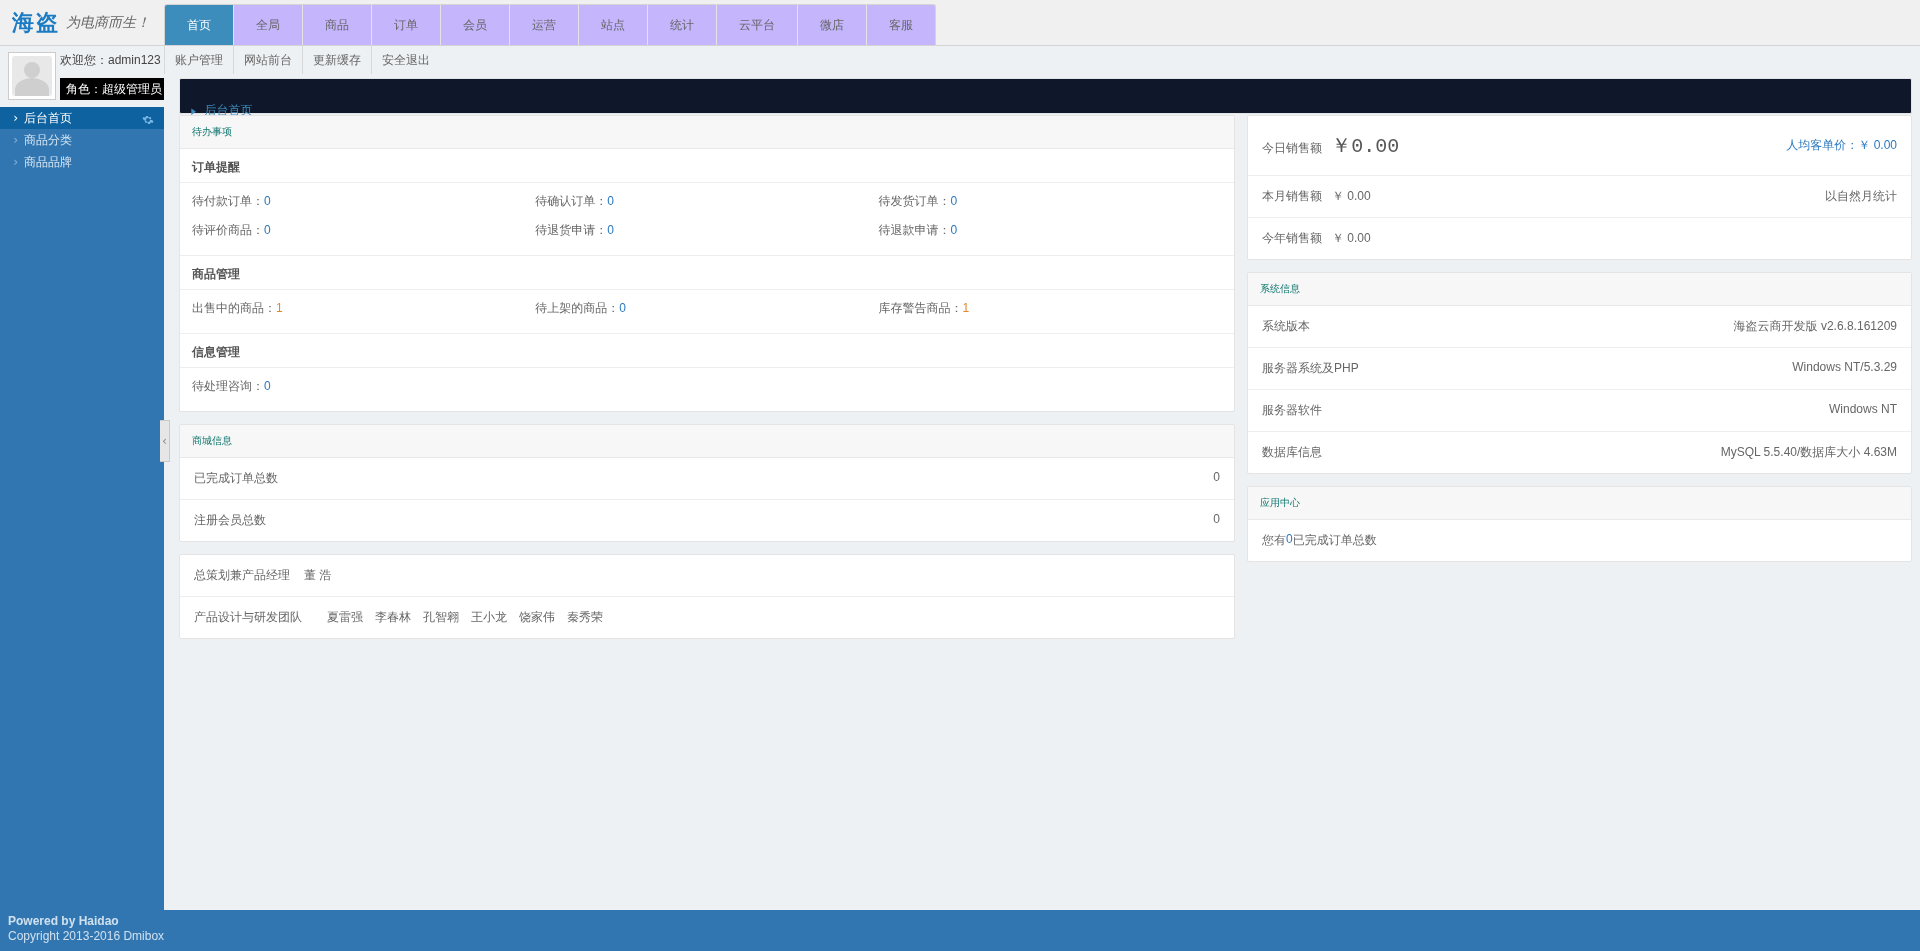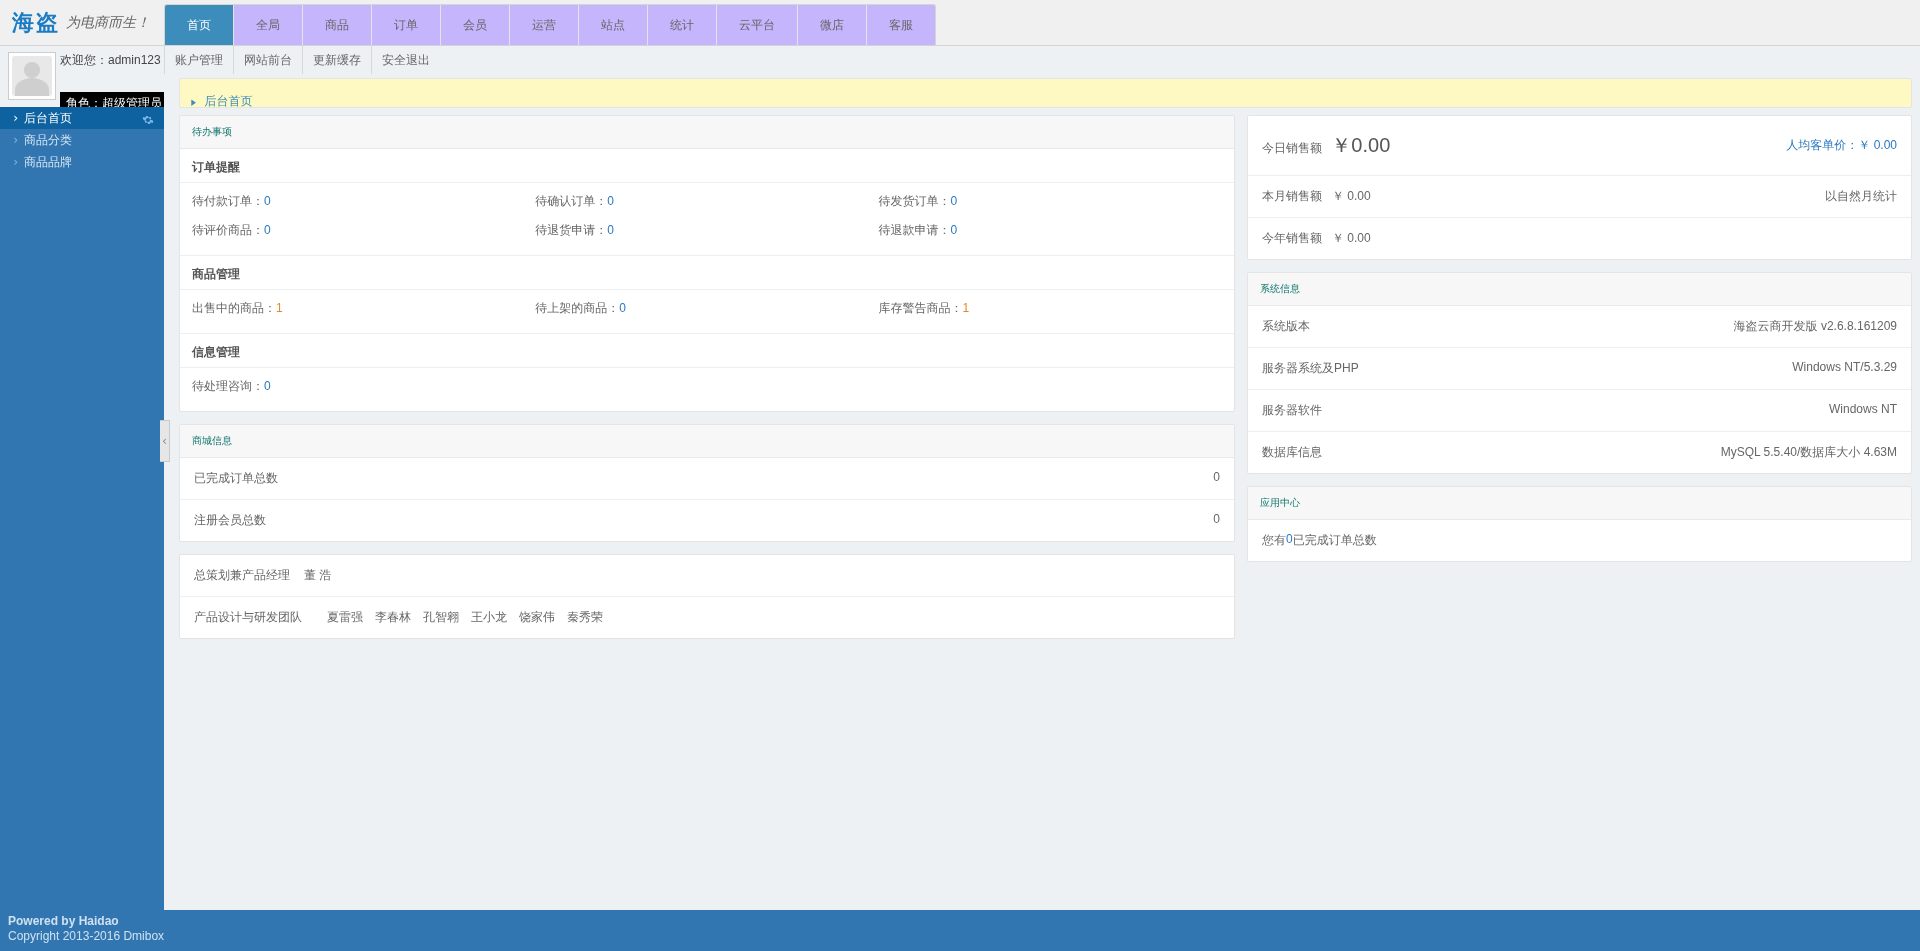--- a/index.html
+++ b/index.html
@@ -17,24 +17,24 @@
 
 
 .subbar { display: flex; height: 28px; align-items: center; background: #eef1f4; }
 .avatar-box { width: 48px; height: 48px; background: #fff; border: 1px solid #ccc; position: absolute; left: 8px; top: 52px; display:flex; align-items:center; justify-content:center; }
 .avatar-ph { width: 40px; height: 40px; background: #e8e8e8; border-radius: 3px; position: relative; overflow:hidden; }
 .avatar-ph::before { content:""; position:absolute; width:16px; height:16px; background:#cfcfcf; border-radius:50%; top:6px; left:12px; }
 .avatar-ph::after { content:""; position:absolute; width:34px; height:24px; background:#cfcfcf; border-radius:50% 50% 0 0; top:22px; left:3px; }
 .welcome-cell { margin-left: 60px; width: 104px; color: #444; font-size: 12px; line-height: 28px; }
 .action-links { display:flex; }
 .action-links a { padding: 0 10px; line-height: 28px; color:#666; cursor:pointer; border-left:1px solid #d8d8d8; }
-.role-bar { position:absolute; left:60px; top:78px; width:104px; background:#000; color:#fff; height:22px; line-height:22px; padding-left:6px; font-size:12px;margin-top:14px; }
-
-
-.breadcrumb-wrap { position:absolute; left:179px; right:8px; top:78px; height:30px; background:#fef9c3; border:1px solid #e4e4e4; border-radius:2px; padding:8px 10px; line-height:28px; }
+.role-bar { position:absolute; left:60px; top:78px; width:104px; background:#000; color:#fff; height:22px; line-height:22px; padding-left:6px; font-size:12px; }
+
+
+.breadcrumb-wrap { position:absolute; left:179px; right:8px; top:78px; height:30px; background:#0f172a; border:1px solid #e4e4e4; border-radius:2px; padding:17px 10px; line-height:28px; }
 .breadcrumb-wrap .arrow { color:#3c8dbc; margin-right:4px; font-family:monospace; display:inline-block; transform:scaleY(1.4); }
 .breadcrumb-wrap .bc-text { color:#3c8dbc; }
 
 
 .sidebar { position:absolute; top:107px; left:0; width:164px; bottom:0; background:#3276b1; }
 .side-item { height:22px; line-height:22px; color:#d6e6f3; padding-left:24px; font-size:12px; cursor:pointer; position:relative; }
 .side-item .sa { position:absolute; left:12px; top:0; color:#8ab5d8; font-family:monospace; }
 .side-item.active { background:#0e62a0; color:#fff; }
 .side-item.active .sa { color:#fff; }
 .side-item .gear { position:absolute; right:10px; top:4px; width:12px; height:12px; }
@@ -57,21 +57,21 @@
 .metric .num { color:#2a78c0; }
 .metric.orange .num { color:#e08a2d; }
 
 
 .row-item { display:flex; justify-content:space-between; padding:12px 14px; border-bottom:1px solid #eee; color:#666; }
 .row-item:last-child { border-bottom:none; }
 
 
 .sales-top { display:flex; justify-content:space-between; align-items:center; padding:16px 14px; border-bottom:1px solid #eee; }
 .sales-big-label { color:#666; margin-right:6px; }
-.sales-big-val { font-size:20px; color:#555; }
+.sales-big-val { font-size:20px; color:#555;font-family:Liberation Mono, monospace; }
 .avg-price { color:#2a78c0; font-size:12px; }
 .sales-row { display:flex; justify-content:space-between; padding:12px 14px; border-bottom:1px solid #eee; color:#666; }
 .sales-row:last-child { border-bottom:none; }
 .sysinfo-row { display:flex; justify-content:space-between; padding:12px 14px; border-bottom:1px solid #eee; color:#666; }
 .sysinfo-row:last-child { border-bottom:none; }
 
 
 .dev-row { display:flex; padding:12px 14px; border-bottom:1px solid #eee; color:#666; }
 .dev-row:last-child { border-bottom:none;gap:23px; }
 .dev-role { width:110px; }

